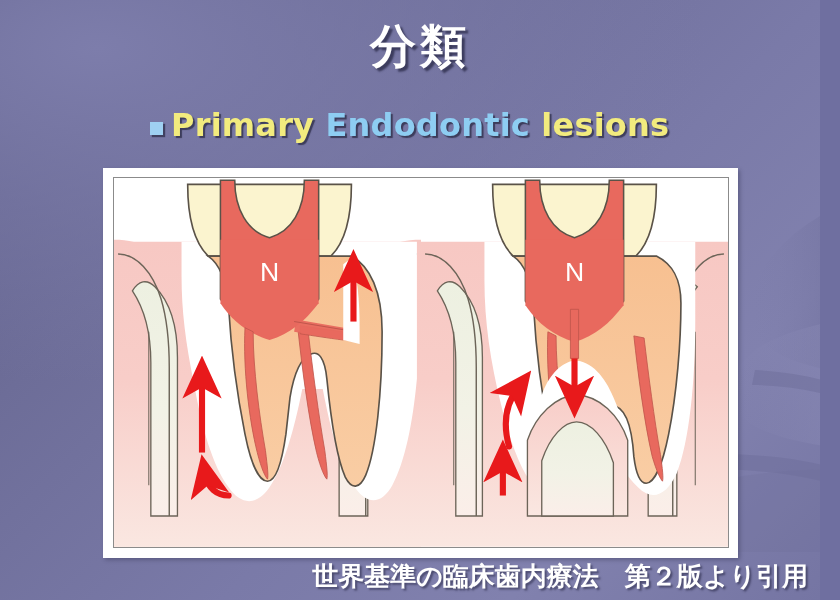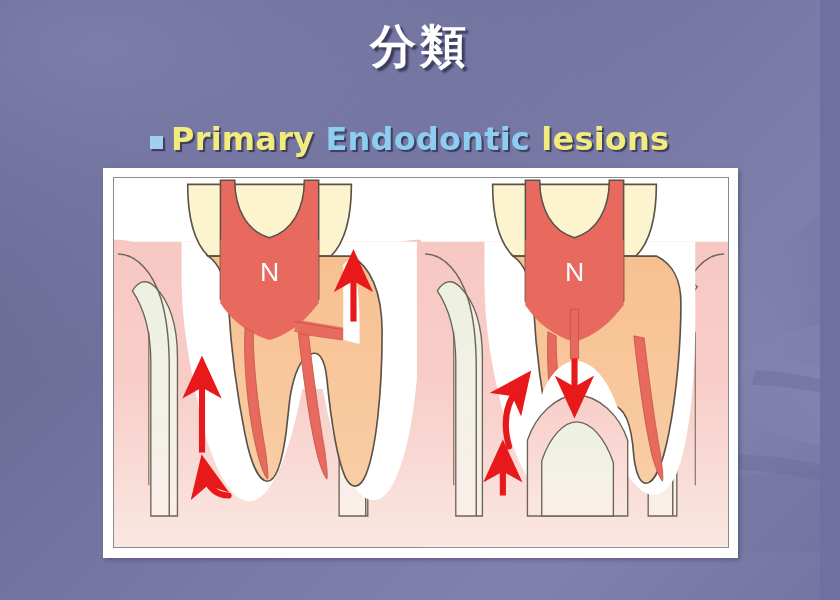--- a/index.html
+++ b/index.html
@@ -19,21 +19,21 @@
   
   #title{
     position:absolute;left:0;top:16px;width:840px;text-align:center;
     font-family:"DejaVu Sans","Liberation Sans",sans-serif;
     font-size:46px;font-weight:700;color:#ffffff;letter-spacing:4px;
     text-shadow:3px 3px 2px rgba(40,40,70,.75);
   }
 
   
   #bullet-row{
-    position:absolute;left:150px;top:120px;
+    position:absolute;left:150px;top:106px;
     display:flex;align-items:center;gap:8px;justify-content:flex-end;
   }
   #bullet-square{
     width:13px;height:13px;background:#9fd0f2;
     box-shadow:2px 2px 1px rgba(35,35,60,.65);
     margin-top:6px;flex:0 0 auto;
   }
   #bullet-text{
     font-family:"DejaVu Sans","Liberation Sans",sans-serif;
     font-size:32px;font-weight:700;letter-spacing:.2px;white-space:nowrap;
@@ -288,14 +288,15 @@
             <path d="M86 262 C 80 240, 82 222, 94 206" marker-end="url(#ah-r)" stroke-linecap="round"></path>
             <line x1="80" y1="310" x2="80" y2="278" marker-end="url(#ah-r)"></line>
           </g>
         <text x="150" y="100" text-anchor="middle" font-family="&quot;Liberation Sans&quot;, sans-serif" font-size="26" fill="#ffffff">N</text>
           </svg>
       </div>
 
     </div>
   </div>
 
+  <div id="citation">世界基準の臨床歯内療法　第２版より引用</div>
 
 </div>
 
 </body></html>

